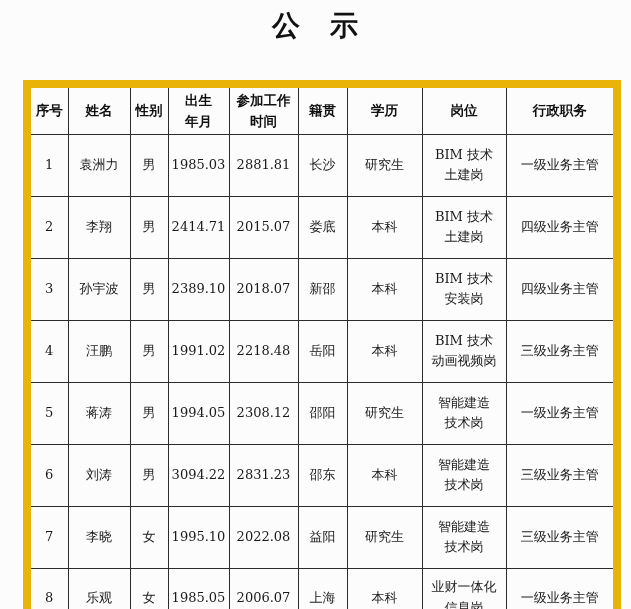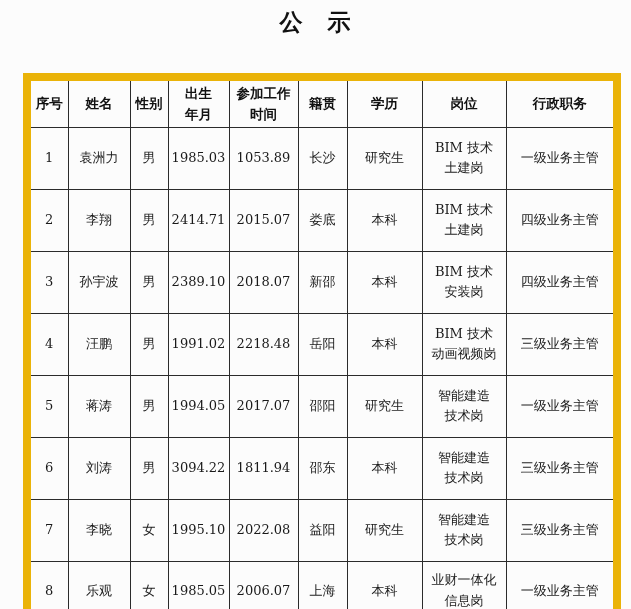--- a/index.html
+++ b/index.html
@@ -15,21 +15,21 @@
     overflow: hidden;
   }
   .page {
     width: 631px;
     height: 609px;
   }
   .title {
     margin: 0;
     padding-top: 7px;
     text-align: center;
-    font-size: 23px;
+    font-size: 28px;
     font-weight: 700;
     letter-spacing: 1px;
     color: #111;
   }
   table.roster {
     border-collapse: collapse;
     table-layout: fixed;
     width: 590px;
     margin: 35px 0 0 23px;
     border: 8px solid #eab308;
@@ -89,21 +89,21 @@
         <th>岗位</th>
         <th>行政职务</th>
       </tr>
     </thead>
     <tbody>
         <tr>
           <td>1</td>
           <td>袁洲力</td>
           <td>男</td>
           <td>1985.03</td>
-          <td>1053.89</td>
+          <td>2881.81</td>
           <td>长沙</td>
           <td>研究生</td>
           <td>BIM 技术
 土建岗</td>
           <td>一级业务主管</td>
         </tr>
         <tr>
           <td>2</td>
           <td>李翔</td>
           <td>男</td>
@@ -137,33 +137,33 @@
           <td>本科</td>
           <td>BIM 技术
 动画视频岗</td>
           <td>三级业务主管</td>
         </tr>
         <tr>
           <td>5</td>
           <td>蒋涛</td>
           <td>男</td>
           <td>1994.05</td>
-          <td>2017.07</td>
+          <td>2308.12</td>
           <td>邵阳</td>
           <td>研究生</td>
           <td>智能建造
 技术岗</td>
           <td>一级业务主管</td>
         </tr>
         <tr>
           <td>6</td>
           <td>刘涛</td>
           <td>男</td>
           <td>3094.22</td>
-          <td>1811.94</td>
+          <td>2831.23</td>
           <td>邵东</td>
           <td>本科</td>
           <td>智能建造
 技术岗</td>
           <td>三级业务主管</td>
         </tr>
         <tr>
           <td>7</td>
           <td>李晓</td>
           <td>女</td>

